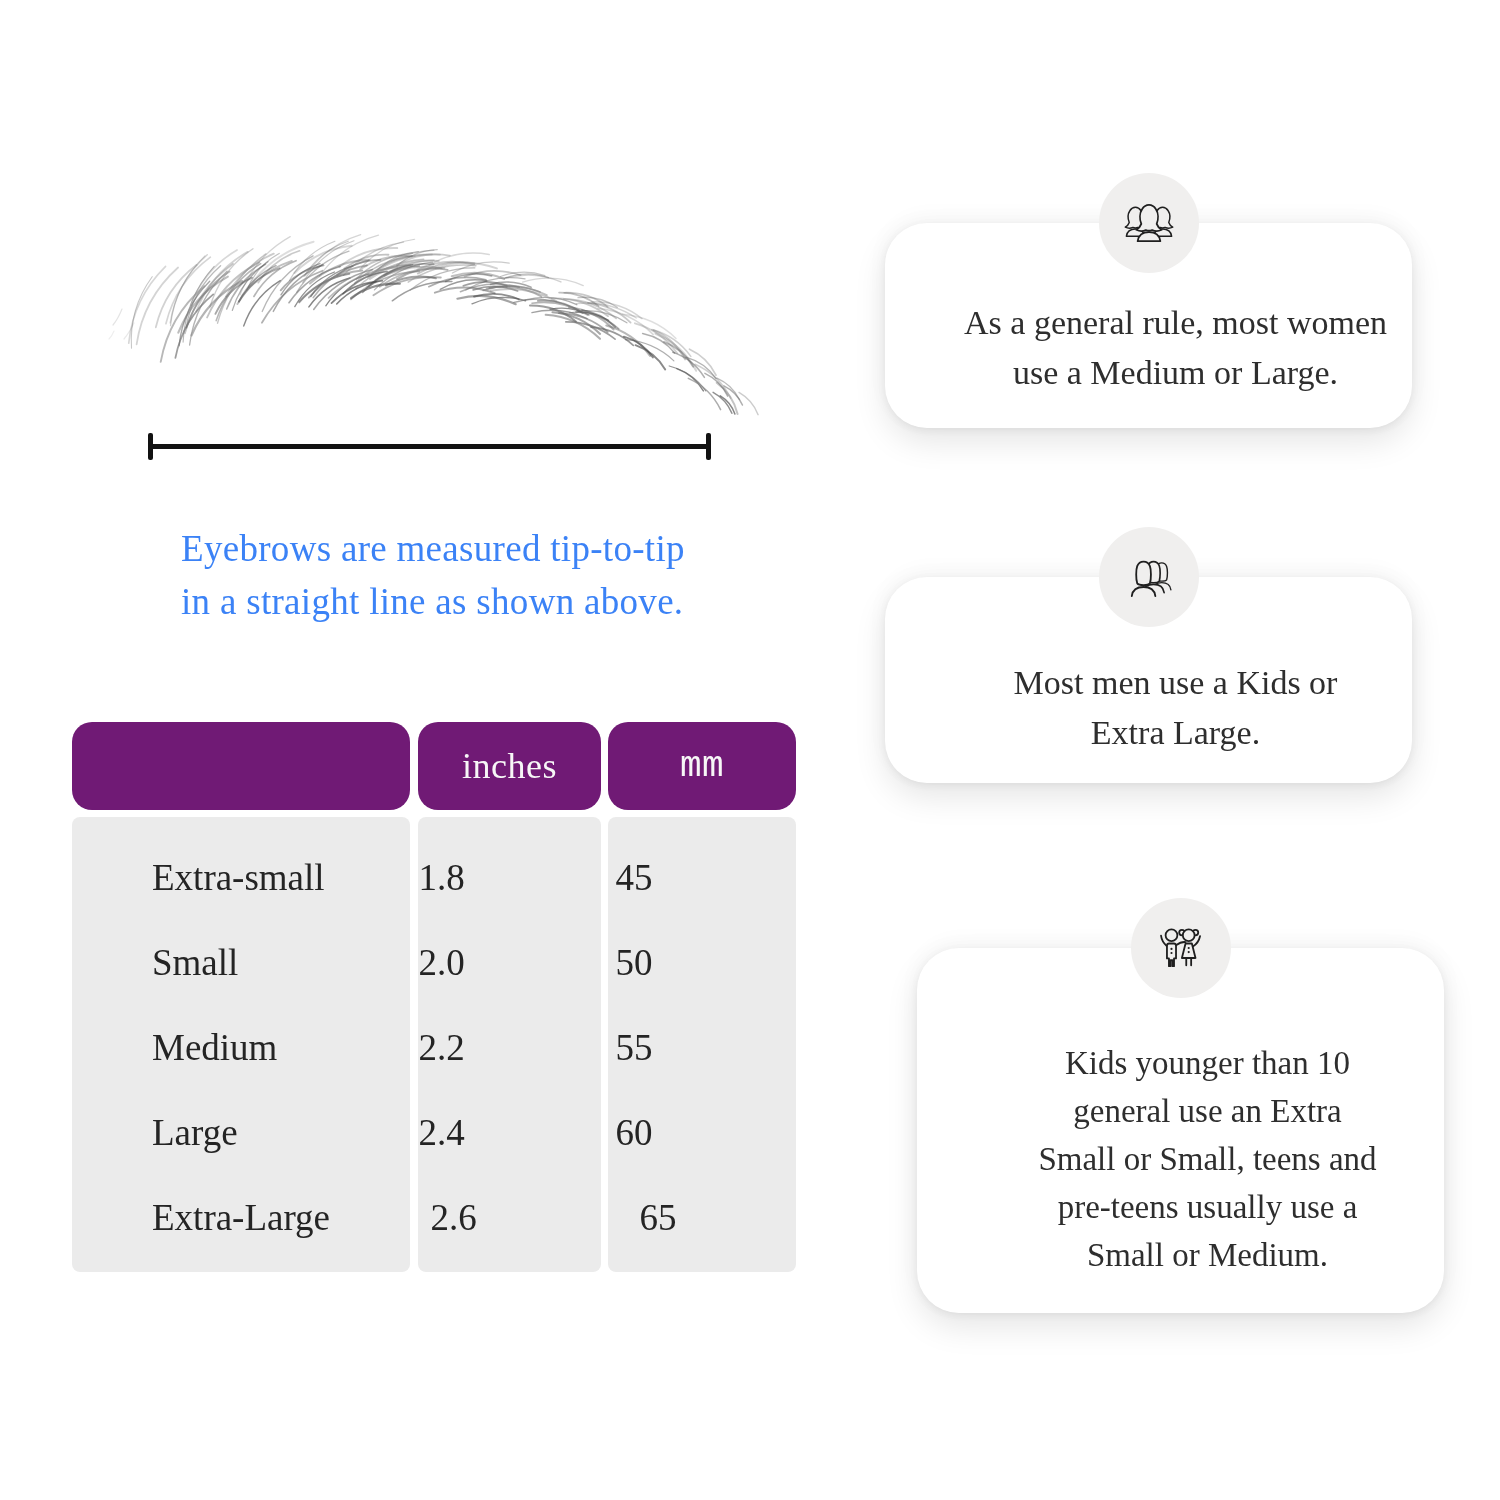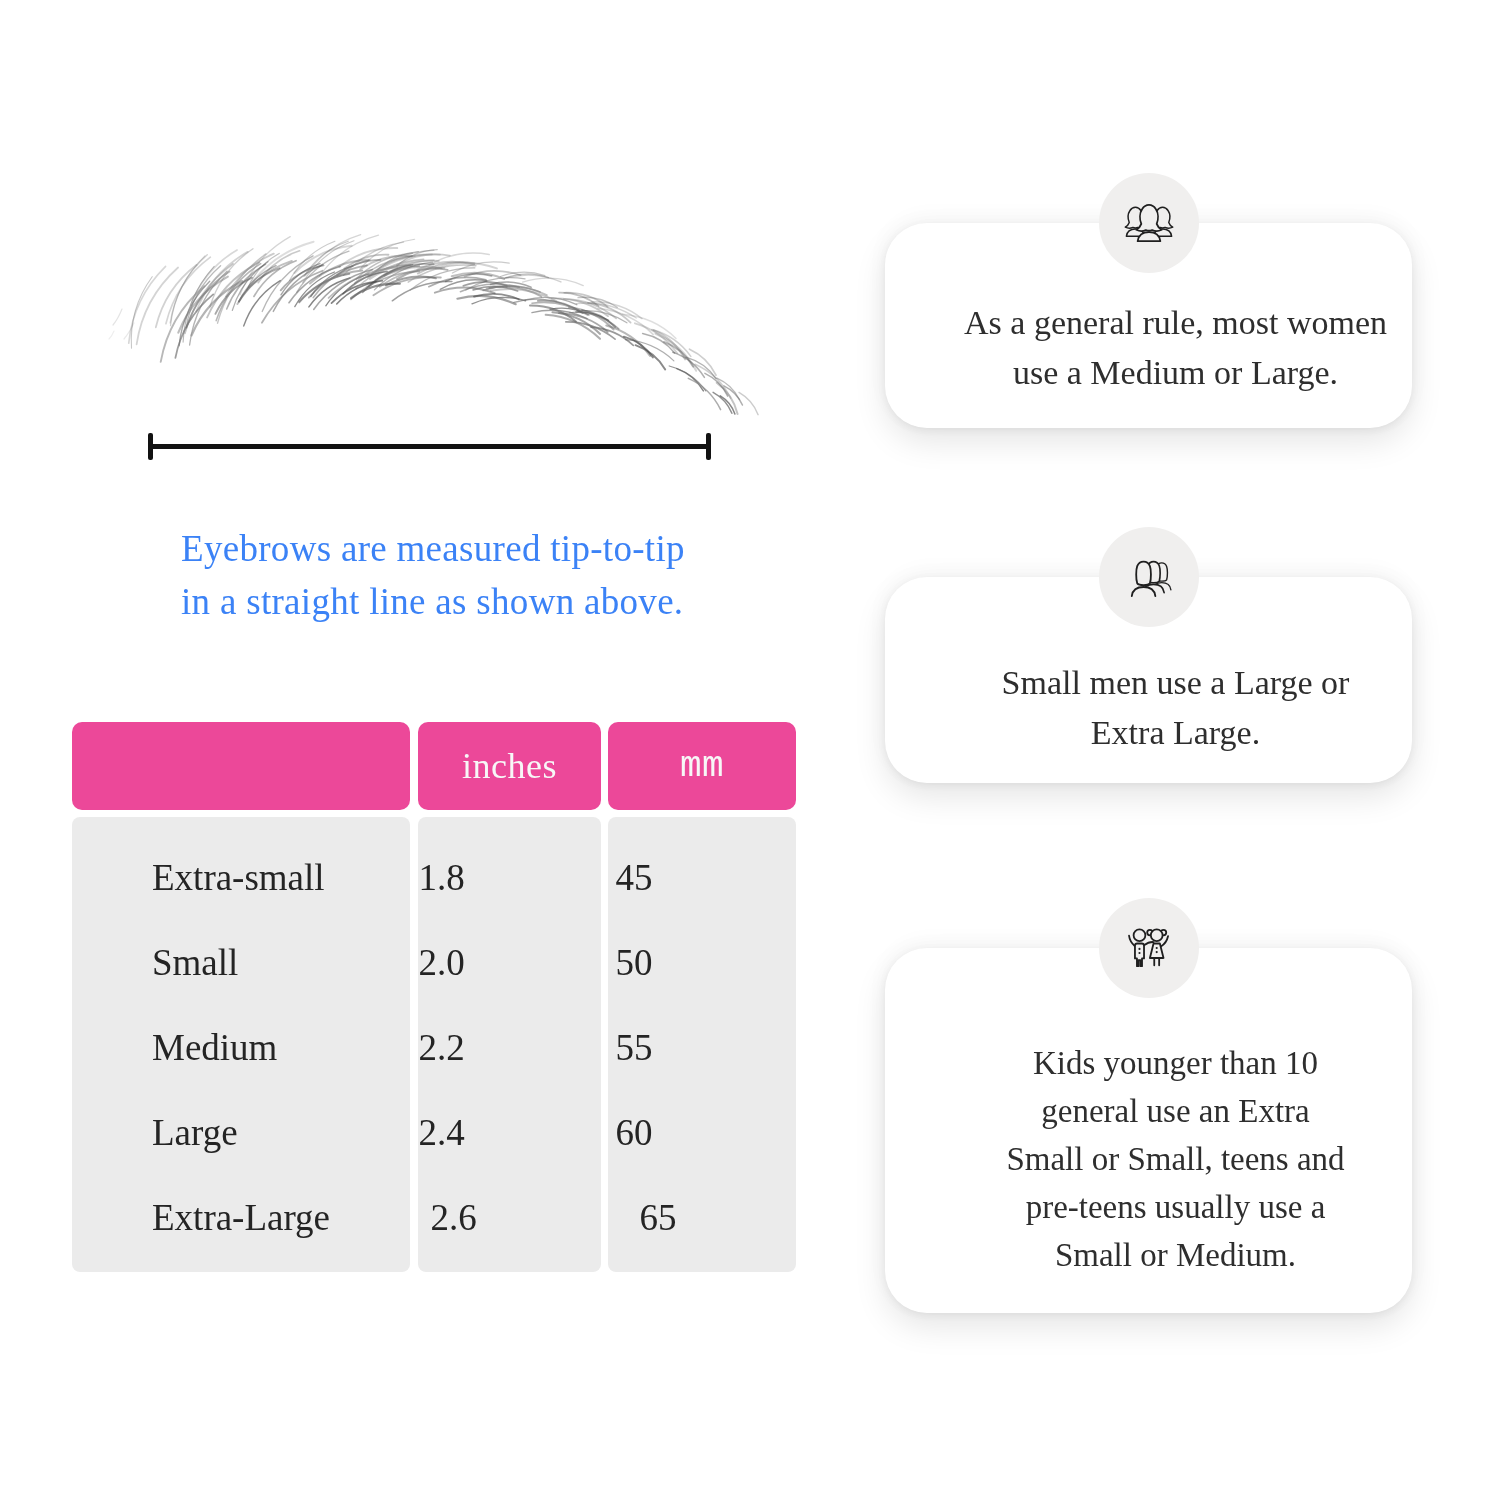--- a/index.html
+++ b/index.html
@@ -14,21 +14,21 @@
   
   .measure-line{position:absolute;left:150px;top:444px;width:560px;height:5px;background:#121212;border-radius:2px;}
   .measure-cap{position:absolute;top:433px;width:5px;height:27px;background:#121212;border-radius:2px;}
   .cap-left{left:148px;} .cap-right{left:706px;}
 
   
   .caption{position:absolute;left:133px;top:522px;font-size:37px;line-height:53px;color:#3b82f6;letter-spacing:.3px;margin-left:48px;}
   .caption span{display:block;}
 
   
-  .th{position:absolute;top:722px;height:88px;background:#ec4899;border-radius:10px;
+  .th{position:absolute;top:722px;height:88px;background:#701a75;border-radius:20px;
       color:#f7f7f7;font-size:36px;display:flex;align-items:center;justify-content:center;letter-spacing:.5px;}
   .th1{left:72px;width:338px;} .th2{left:418px;width:183px;} .th3{left:608px;width:188px;font-family:Liberation Mono, monospace;}
   .tb{position:absolute;top:817px;height:455px;background:#ebebeb;border-radius:8px;}
   .tb1{left:72px;width:338px;} .tb2{left:418px;width:183px;} .tb3{left:608px;width:188px;}
   .trow{position:absolute;left:72px;width:724px;height:52px;display:flex;align-items:center;font-size:37px;color:#242424;}
   .trow .c-label{width:270px;box-sizing:border-box;padding-left:80px;text-align:left;}
   .trow .c-in{width:183px;margin-left:8px;text-align:center;}
   .trow .c-mm{width:188px;margin-left:7px;text-align:center;}
 
   
@@ -305,26 +305,26 @@
           <path class="icon-fill" d="M -7,4 C -8.5,-1 -8.5,-11 -7,-15 C -5.5,-19 -2,-20 0,-20 C 2,-20 5.5,-19 7,-15 C 8.5,-11 8.5,-1 7,4 C 5,6.5 -5,6.5 -7,4 Z"></path>
           <path class="icon-fill" d="M -13,18 C -12,10.5 -6.5,8 0,8 C 6.5,8 12,10.5 13,18"></path>
         </g>
         <g transform="translate(26,31)">
           <path class="icon-fill" d="M -7,4 C -8.5,-1 -8.5,-11 -7,-15 C -5.5,-19 -2,-20 0,-20 C 2,-20 5.5,-19 7,-15 C 8.5,-11 8.5,-1 7,4 C 5,6.5 -5,6.5 -7,4 Z"></path>
           <path class="icon-fill" d="M -13,18 C -12,10.5 -6.5,8 0,8 C 6.5,8 12,10.5 13,18"></path>
         </g>
       </svg>
     </div>
     <div class="card-text" style="top:81px;">
-      <span>Small men use a Large or</span>
+      <span>Most men use a Kids or</span>
       <span>Extra Large.</span>
     </div>
   </div>
 
-  <div class="card" id="card-kids" style="top:948px;height:365px;">
+  <div class="card" id="card-kids" style="top:948px;height:365px;margin-left:32px;">
     <div class="icon-circle">
       <svg width="58" height="56" viewBox="0 0 64 60">
 
         <circle class="icon-fill" cx="33" cy="13" r="3"></circle>
         <circle class="icon-fill" cx="48" cy="13" r="3"></circle>
 
         <circle class="icon-fill" cx="40.5" cy="16" r="6.5"></circle>
 
         <path class="icon-stroke" d="M 45.5,28 C 49.5,25.5 52,21.5 53,17"></path>
 

